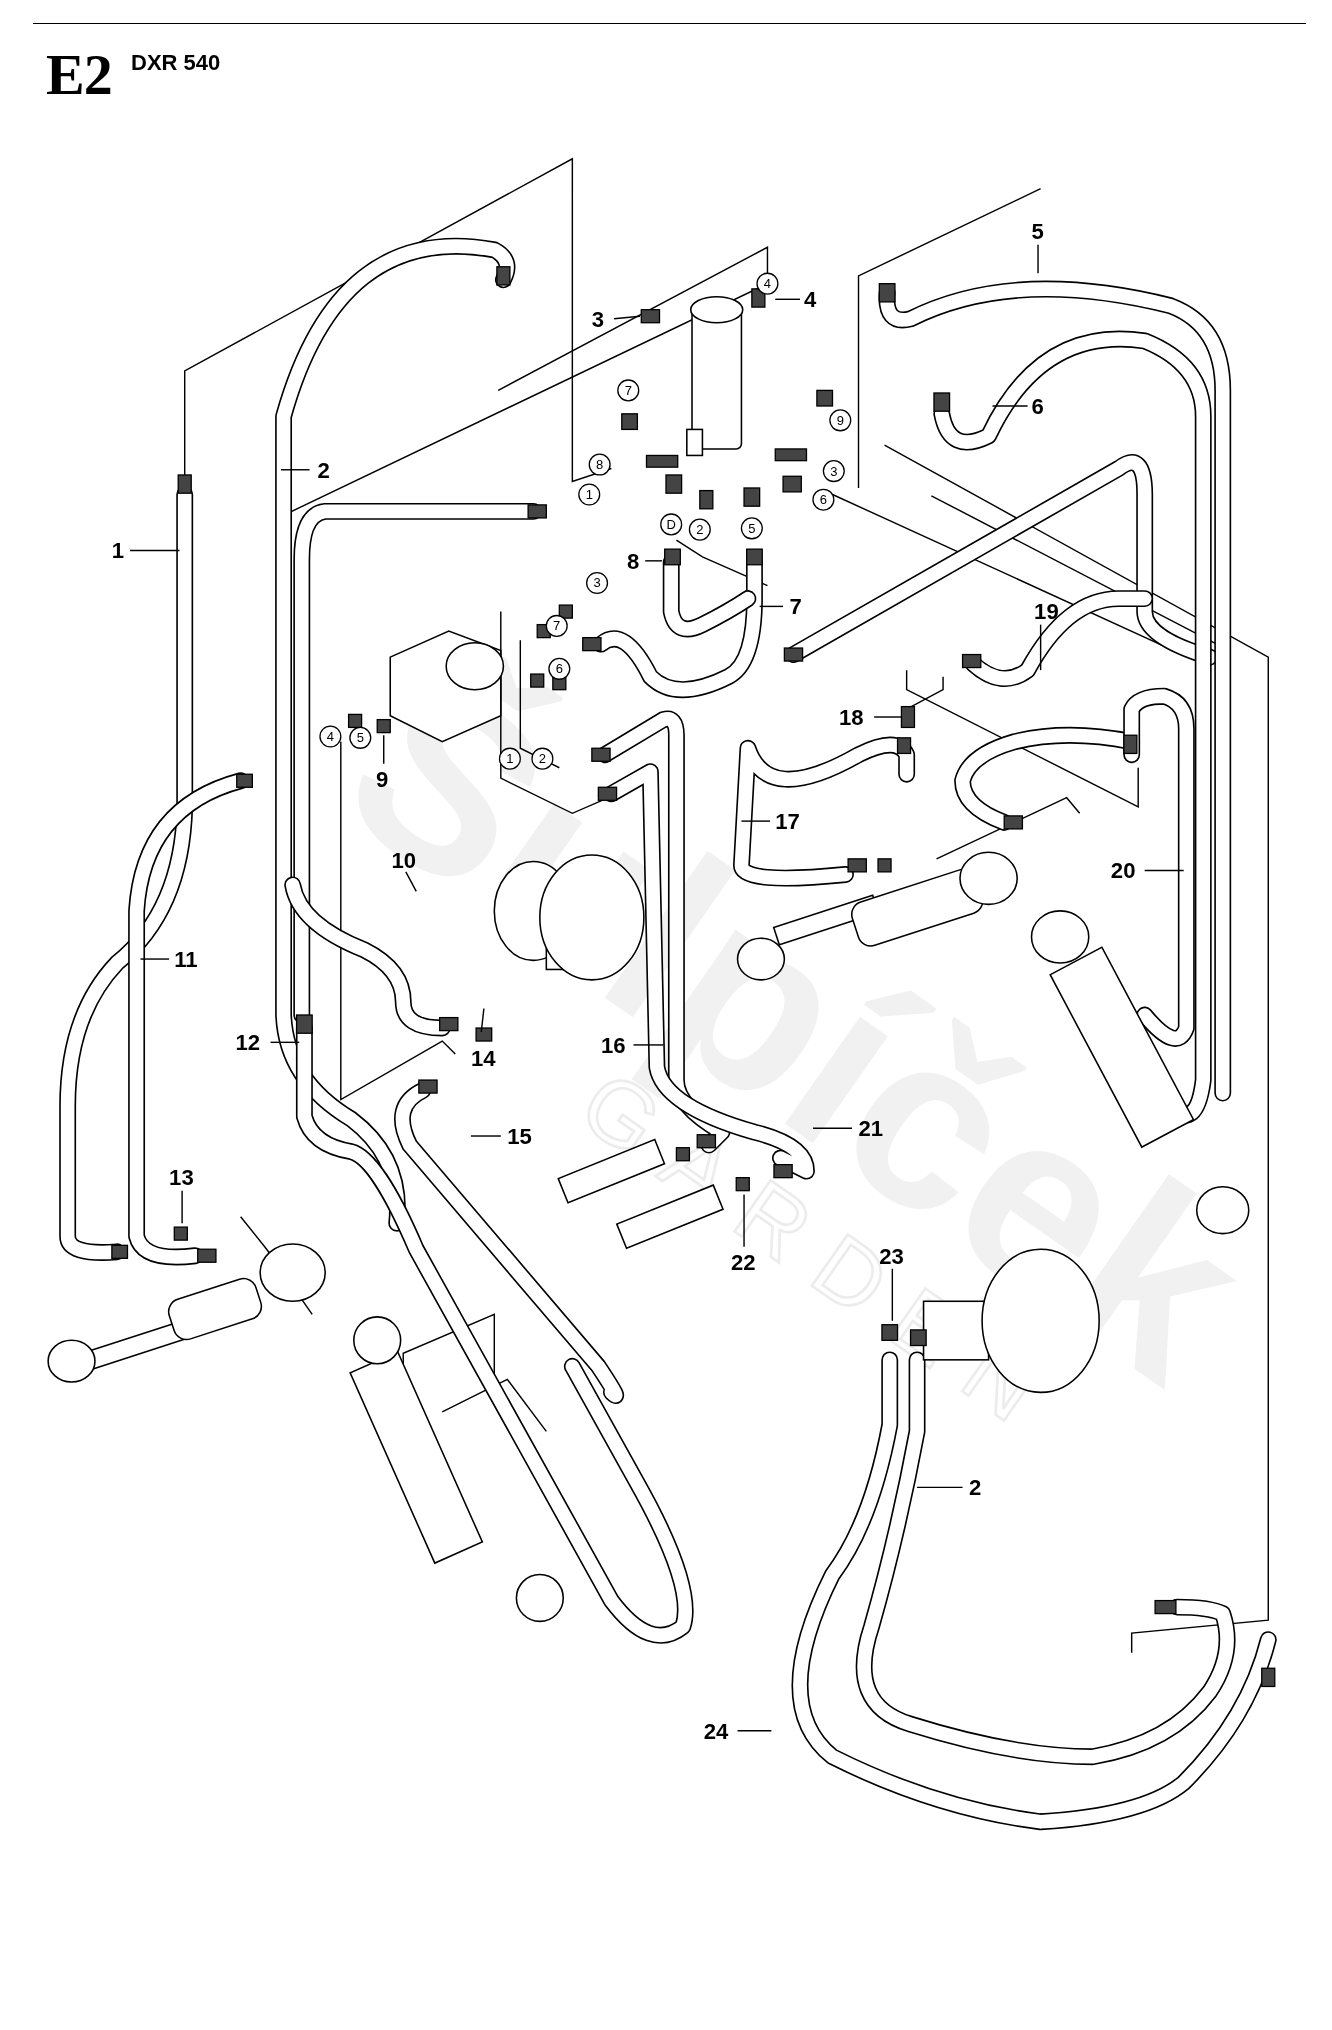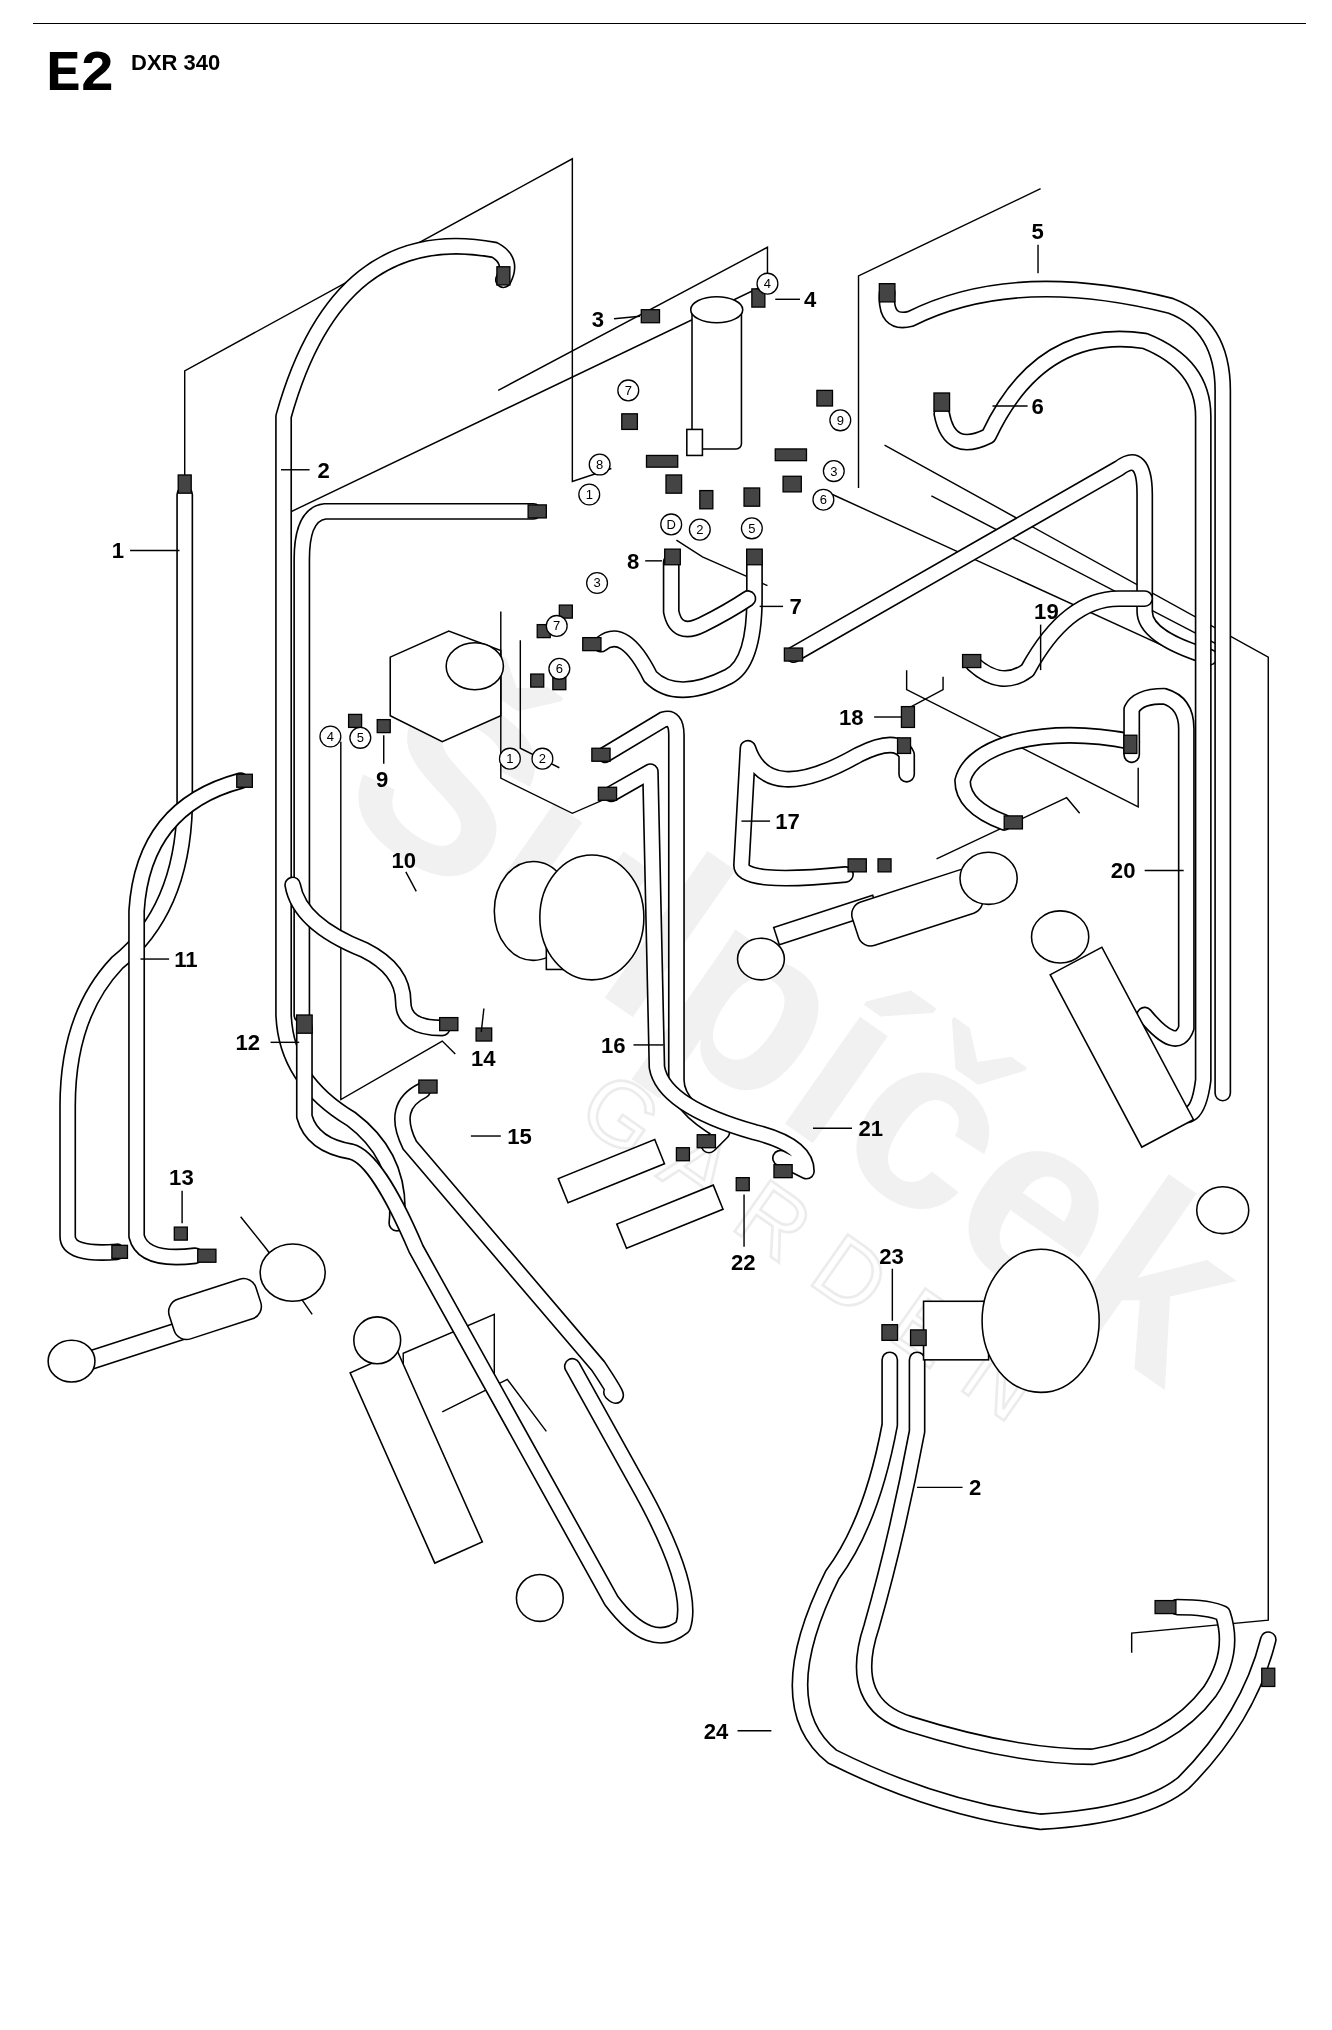--- a/index.html
+++ b/index.html
@@ -1,37 +1,37 @@
 <!DOCTYPE html>
 <html><head>
 <meta charset="utf-8">
 <style>
   html, body { margin:0; padding:0; background:#ffffff; }
   body { width:1332px; height:2030px; position:relative; overflow:hidden; font-family:"Liberation Sans", sans-serif; }
   .rule { position:absolute; left:33px; top:23px; width:1273px; height:0; border-top:1.5px solid #000; }
-  .code { position:absolute; left:46px; top:46px; font-family:Liberation Mono, monospace; font-weight:bold; font-size:58px; line-height:58px; color:#000; letter-spacing:-1px; }
+  .code { position:absolute; left:46px; top:46px; font-family:Liberation Serif, serif; font-weight:bold; font-size:58px; line-height:58px; color:#000; letter-spacing:-1px; }
   .model { position:absolute; left:131px; top:52px; font-family:"Liberation Sans", sans-serif; font-weight:bold; font-size:22px; line-height:22px; color:#000; }
   svg.diagram { position:absolute; left:0; top:0; width:1332px; height:2030px; }
   .wm { font-family:"Liberation Sans", sans-serif; font-weight:bold; fill:#f1f1f1; }
   .wm2 { font-family:"Liberation Sans", sans-serif; fill:none; stroke:#ececec; stroke-width:2; }
   .ln { fill:none; stroke:#000; stroke-width:1.1; }
   .hose { fill:none; stroke:#000; stroke-width:13; stroke-linecap:round; stroke-linejoin:round; }
   .hose-in { fill:none; stroke:#fff; stroke-width:10.5; stroke-linecap:round; stroke-linejoin:round; }
   .part { fill:#fff; stroke:#000; stroke-width:1.2; }
   .fit { fill:#444; stroke:#000; stroke-width:1; }
   .lbl { font-family:"Liberation Sans", sans-serif; font-weight:bold; font-size:17px; fill:#000; }
   .circ { fill:#fff; stroke:#000; stroke-width:1; }
   .ctext { font-family:"Liberation Sans", sans-serif; font-size:10px; fill:#000; text-anchor:middle; dominant-baseline:central; }
 </style>
 </head>
 <body>
 
 <div class="rule"></div>
 <div class="code">E2</div>
-<div class="model">DXR 340</div>
+<div class="model">DXR 540</div>
 
 <svg class="diagram" viewBox="0 0 1024 1560" preserveAspectRatio="none">
 
   <g transform="translate(560,760) rotate(35)">
     <text class="wm" x="-330" y="60" font-size="190">Šulpíček</text>
     <text class="wm2" x="-40" y="150" font-size="70" letter-spacing="22">GARDEN</text>
   </g>
 
   <g>
     <polyline class="ln" points="142,400 142,285 440,122 440,370 470,360"></polyline>

